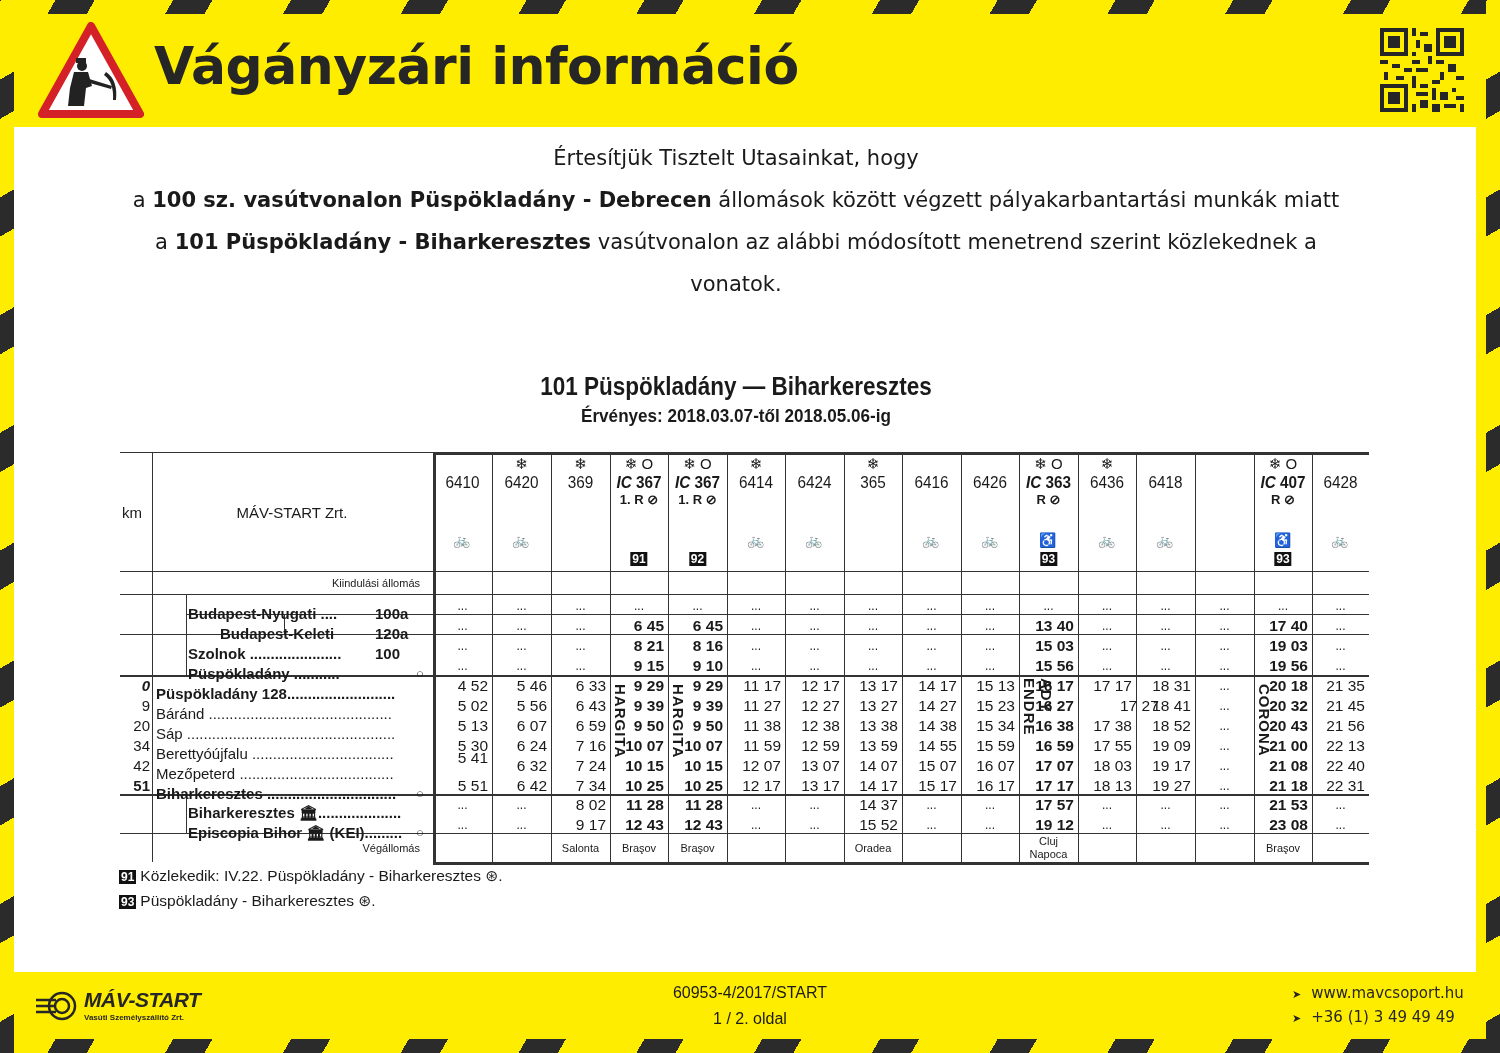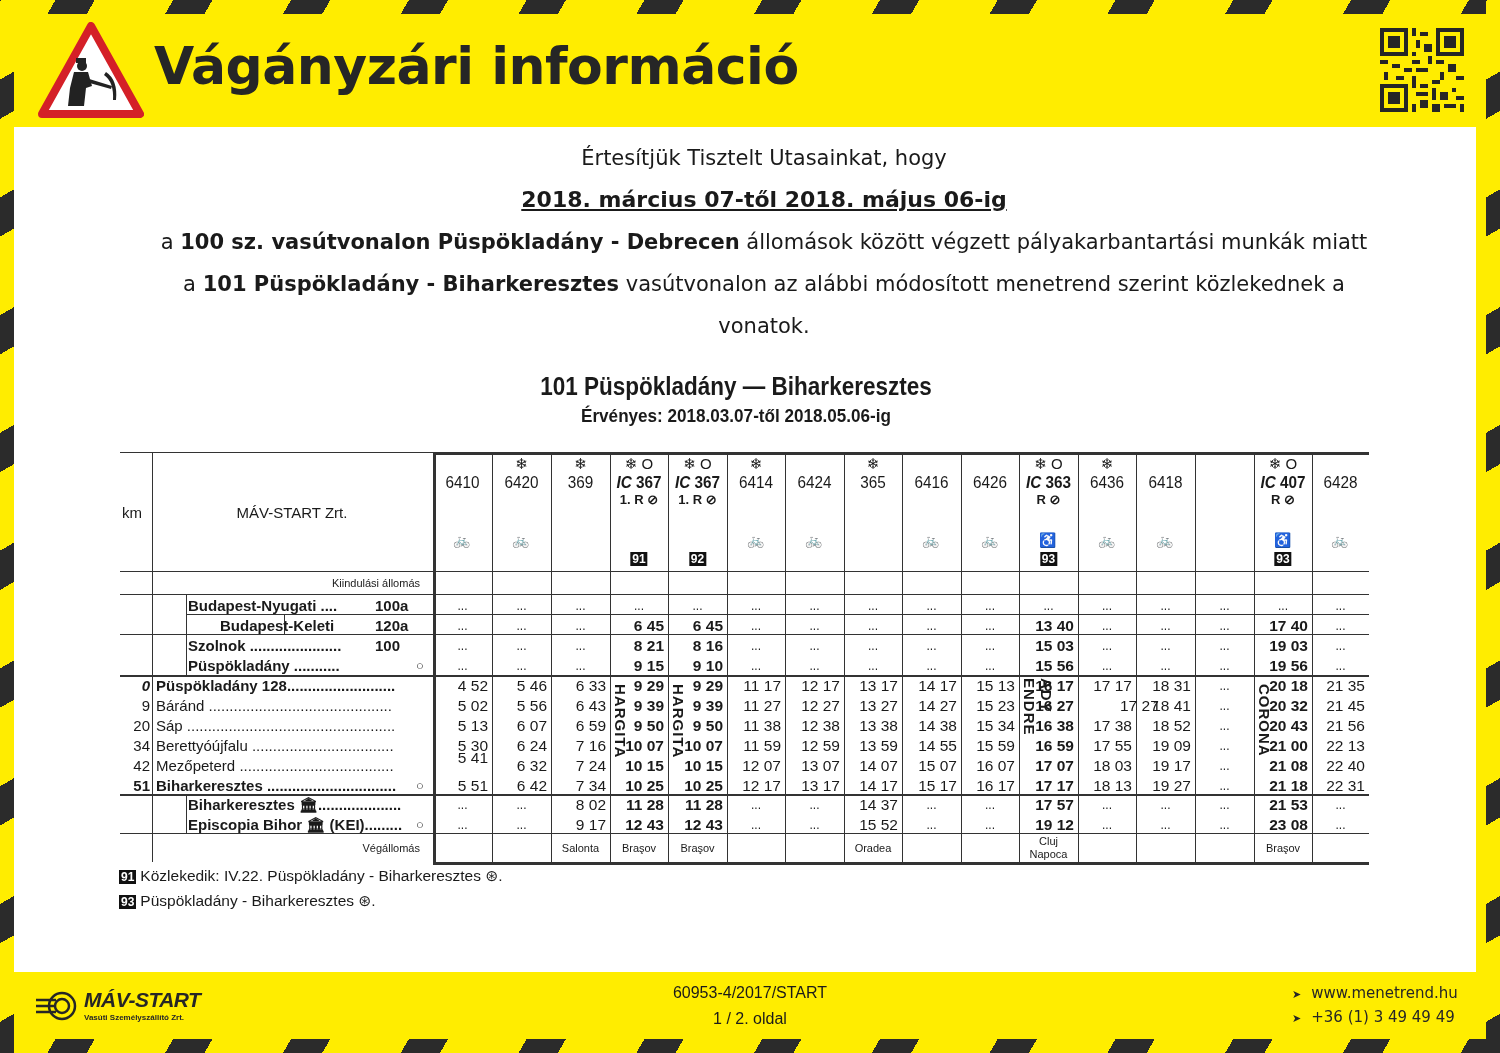--- a/index.html
+++ b/index.html
@@ -44,21 +44,21 @@
   .col-head .num { position: absolute; left: 0; width: 100%; top: 22px; font-size: 17px; line-height: 18px; transform: scaleX(0.9); }
   .col-head .num.bold { font-weight: bold; }
   .col-head .num i { font-style: italic; font-weight: bold; }
   .col-head .extra { position: absolute; left: 0; width: 100%; top: 40px; font-size: 13px; font-weight: bold; }
   .col-head .bike { position: absolute; left: 0; width: 100%; top: 80px; font-size: 14px; }
   .col-head .note { position: absolute; left: 50%; transform: translateX(-50%); top: 100px; background: #111; color: #fff; font-weight: bold; font-size: 12px; padding: 0 2px; line-height: 14px; }
 
   .cell { position: absolute; height: 19.8px; line-height: 20px; font-size: 15.5px; text-align: right; padding-right: 4px; white-space: nowrap; transform-origin: right center; }
   .cell.b { font-weight: bold; }
   .cell.dots { text-align: center; padding-right: 0; font-size: 12px; }
-  .sta { position: absolute; height: 20px; line-height: 20px; font-size: 15px; white-space: nowrap; }
+  .sta { position: absolute; height: 20px; line-height: 20px; font-size: 15px; white-space: nowrap; margin-top: 8px; }
   .sta.b { font-weight: bold; }
   .km { position: absolute; width: 30px; text-align: right; height: 20px; line-height: 20px; font-size: 15px; }
   .small { position: absolute; font-size: 11px; text-align: center; }
   .vert { position: absolute; writing-mode: vertical-rl; font-weight: bold; font-size: 15px; letter-spacing: 1px; }
 
   .footnotes { position: absolute; left: 106px; top: 740px; font-size: 15.5px; line-height: 24px; }
   .fn-box { background: #111; color: #fff; font-weight: bold; font-size: 12px; padding: 0 2px; margin-right: 4px; }
 
   
   .footer { position: absolute; left: 14px; top: 972px; width: 1472px; height: 67px; background: #ffed00; }
@@ -95,23 +95,22 @@
       <path d="M0 0h7v7h-7z M1 1v5h5v-5z M2 2h3v3h-3z"></path>
       <path d="M14 0h7v7h-7z M15 1v5h5v-5z M16 2h3v3h-3z"></path>
       <path d="M0 14h7v7h-7z M1 15v5h5v-5z M2 16h3v3h-3z"></path>
       <path d="M8 0h1v2h-1z M10 1h2v1h-2z M9 3h1v2h-1z M11 4h2v2h-2z M8 6h1v1h-1z M12 7h1v2h-1z M8 8h2v1h-2z M0 8h2v1h-2z M3 9h2v1h-2z M6 10h2v1h-2z M1 11h1v2h-1z M4 12h2v1h-2z M9 10h3v1h-3z M14 8h2v1h-2z M17 9h2v2h-2z M19 12h2v1h-2z M15 11h1v2h-1z M13 13h2v1h-2z M8 12h1v3h-1z M10 14h2v1h-2z M9 16h3v1h-3z M13 15h1v3h-1z M15 16h2v2h-2z M18 15h1v1h-1z M19 17h2v1h-2z M16 19h3v1h-3z M10 18h2v2h-2z M8 19h1v2h-1z M13 19h2v2h-2z M20 19h1v2h-1z"></path>
     </g>
   </svg>
 </div>
 
 <div class="content"></div>
 
-<div class="notice" style="top:137px;margin-left:28px;">
+<div class="notice" style="top:137px;">
   <div>Értesítjük Tisztelt Utasainkat, hogy</div>
-  <div class="dates">2018. március 07-től 2018. május 06-ig</div>
   <div><span>a </span><b>100 sz. vasútvonalon Püspökladány - Debrecen</b><span> állomások között végzett pályakarbantartási munkák miatt</span></div>
   <div><span>a </span><b>101 Püspökladány - Biharkeresztes</b><span> vasútvonalon az alábbi módosított menetrend szerint közlekednek a</span></div>
   <div>vonatok.</div>
 </div>
 
 <div class="tt-title" style="top:372px;">101 Püspökladány — Biharkeresztes</div>
 <div class="tt-valid" style="top:405px;">Érvényes: 2018.03.07-től 2018.05.06-ig</div>
 
 <div class="tt" id="tt" style="top:452px; left:120px;">
   <div class="km" style="left:-8px; top:51px;">km</div>
@@ -464,15 +463,15 @@
         <ellipse cx="26" cy="16" rx="13" ry="13"></ellipse>
         <ellipse cx="26" cy="16" rx="7" ry="7"></ellipse>
         <path d="M0 10 H20 M0 16 H18 M0 22 H20"></path>
       </g>
     </svg>
     <div class="logo-name">MÁV-START</div>
     <div class="logo-sub">Vasúti Személyszállító Zrt.</div>
   </div>
   <div class="doc-id">60953-4/2017/START</div>
   <div class="page-no">1 / 2. oldal</div>
-  <div class="contact" style="top:12px;"><span class="arrow">➤</span><span>www.menetrend.hu</span></div>
+  <div class="contact" style="top:12px;"><span class="arrow">➤</span><span>www.mavcsoport.hu</span></div>
   <div class="contact" style="top:36px;"><span class="arrow">➤</span><span>+36 (1) 3 49 49 49</span></div>
 </div>
 
 </body></html>

